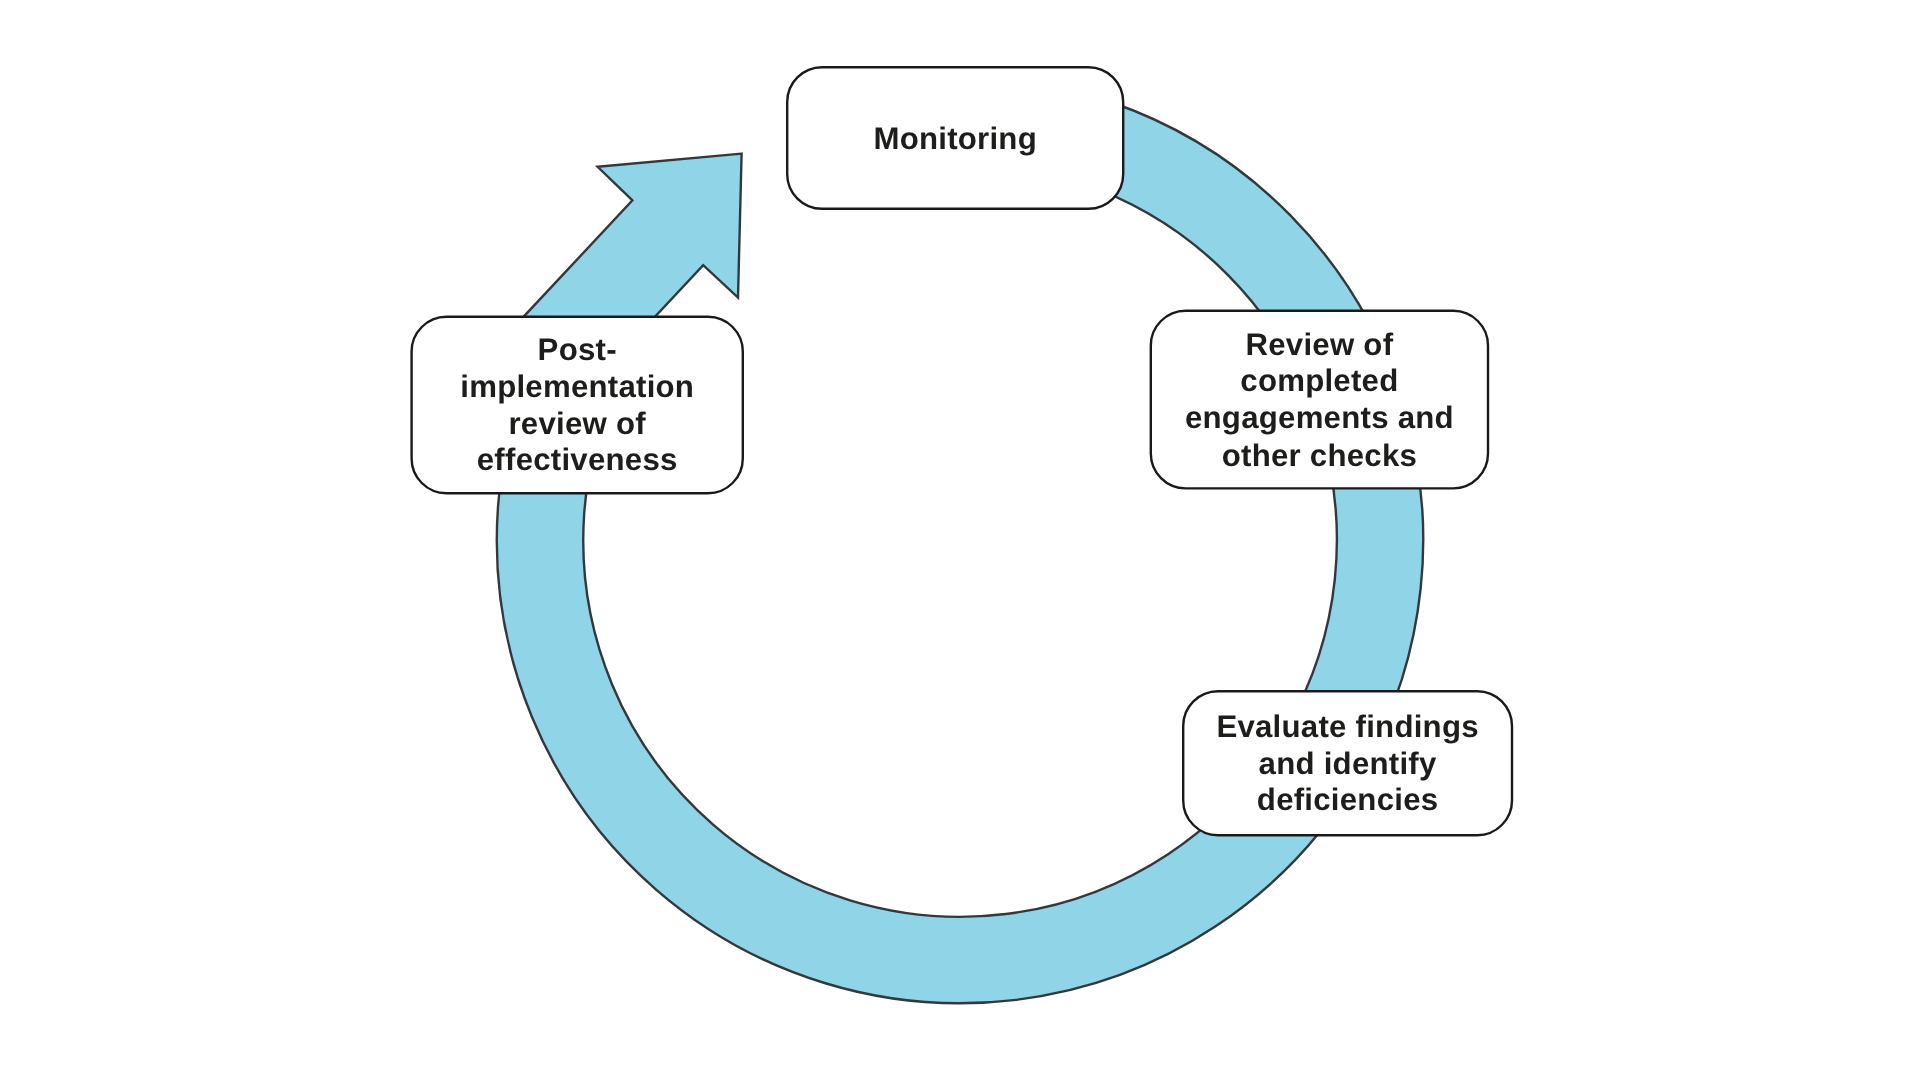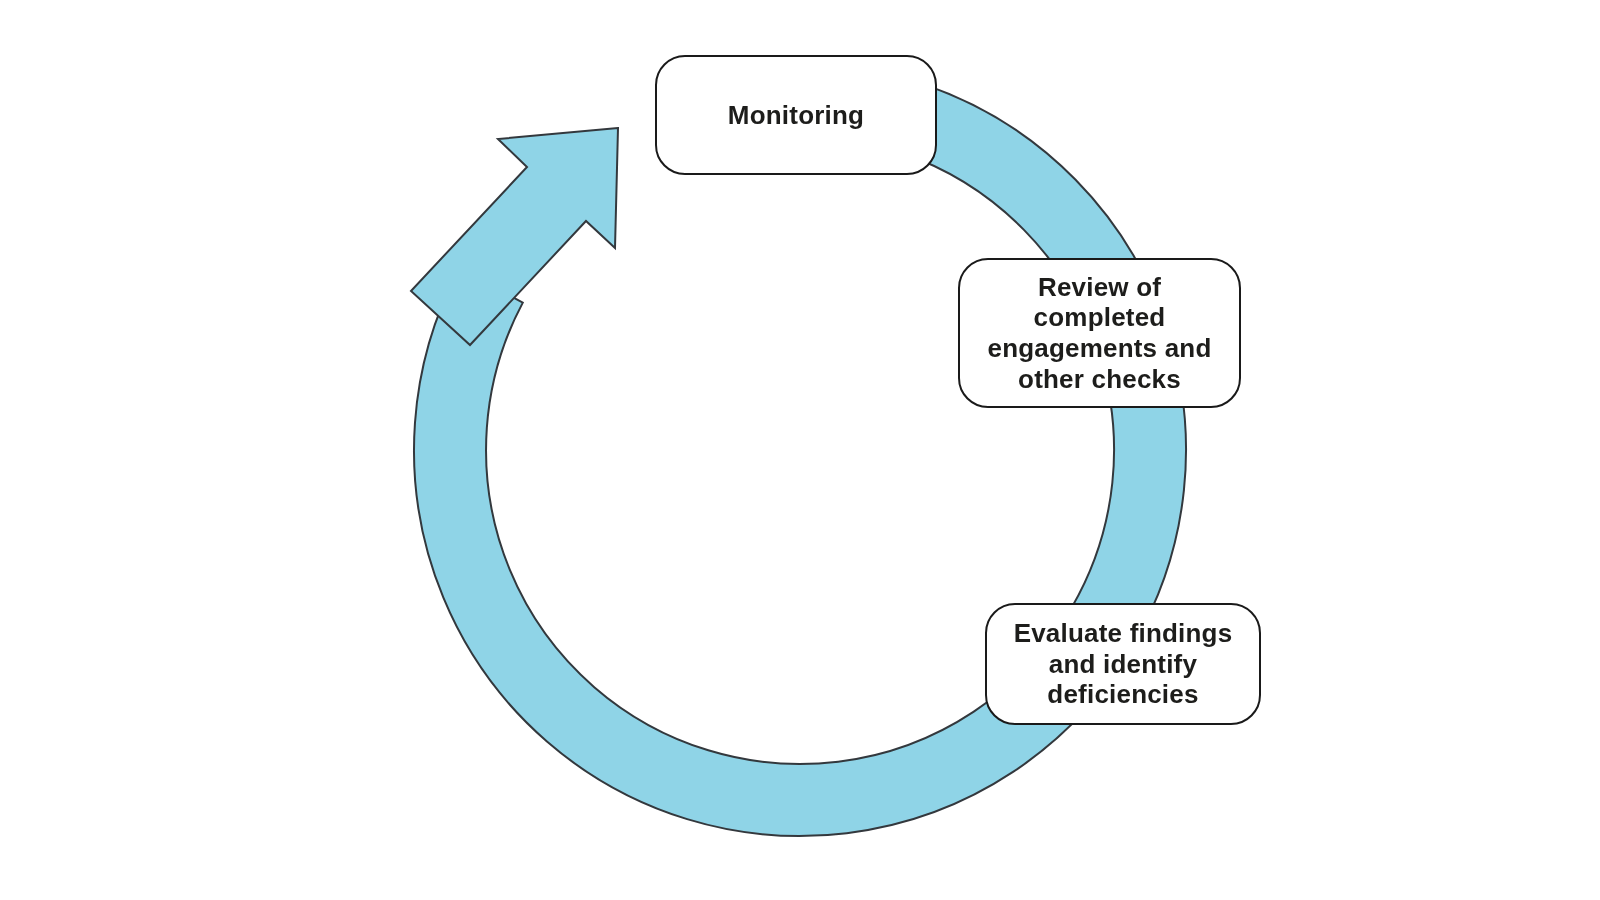--- a/index.html
+++ b/index.html
@@ -44,21 +44,21 @@
     white-space: pre-line;
     font-size: 26px;
     font-weight: bold;
     line-height: 1.18;
     color: #1d1d1b;
     letter-spacing: 0.2px;
   }
   
   .node-monitoring { left: 655px; top:  43px; width: 282px; height: 120px; margin-top: 12px; }
   .node-review     { left: 958px; top: 258px; width: 283px; height: 150px; }
-  .node-evaluate   { left: 985px; top: 575px; width: 276px; height: 122px; margin-top: 28px; }
+  .node-evaluate   { left: 985px; top: 575px; width: 276px; height: 122px; }
   .node-root       { left: 658px; top: 735px; width: 282px; height: 120px; }
   .node-design     { left: 332px; top: 573px; width: 280px; height: 130px; }
   .node-post       { left: 342px; top: 263px; width: 278px; height: 149px; }
 </style>
 </head>
 <body>
 
 <div class="canvas">
 
   <svg class="ring-svg" viewBox="0 0 1600 900">
@@ -84,14 +84,20 @@
   </div>
 
   <div class="node node-evaluate">
     <span class="label">Evaluate findings
 and identify
 deficiencies</span>
   </div>
 
 
 
+  <div class="node node-post">
+    <span class="label">Post-
+implementation
+review of
+effectiveness</span>
+  </div>
 
 </div>
 
 </body></html>

